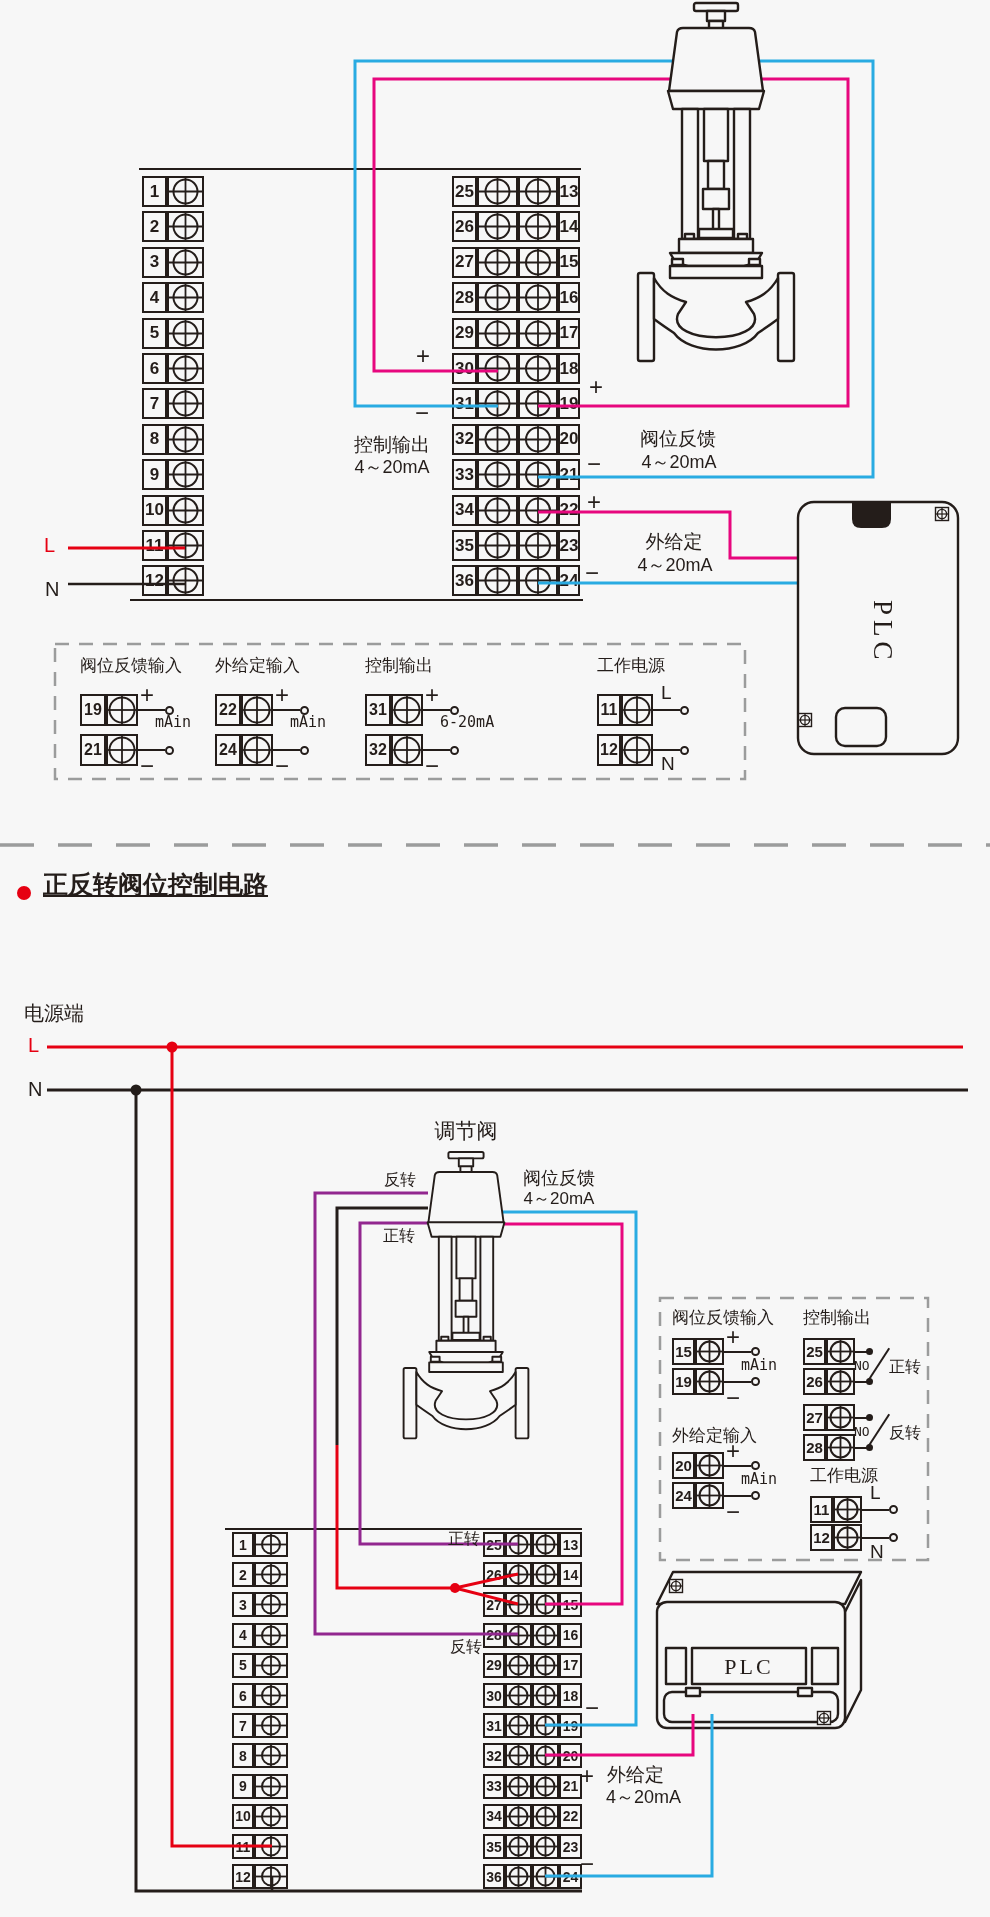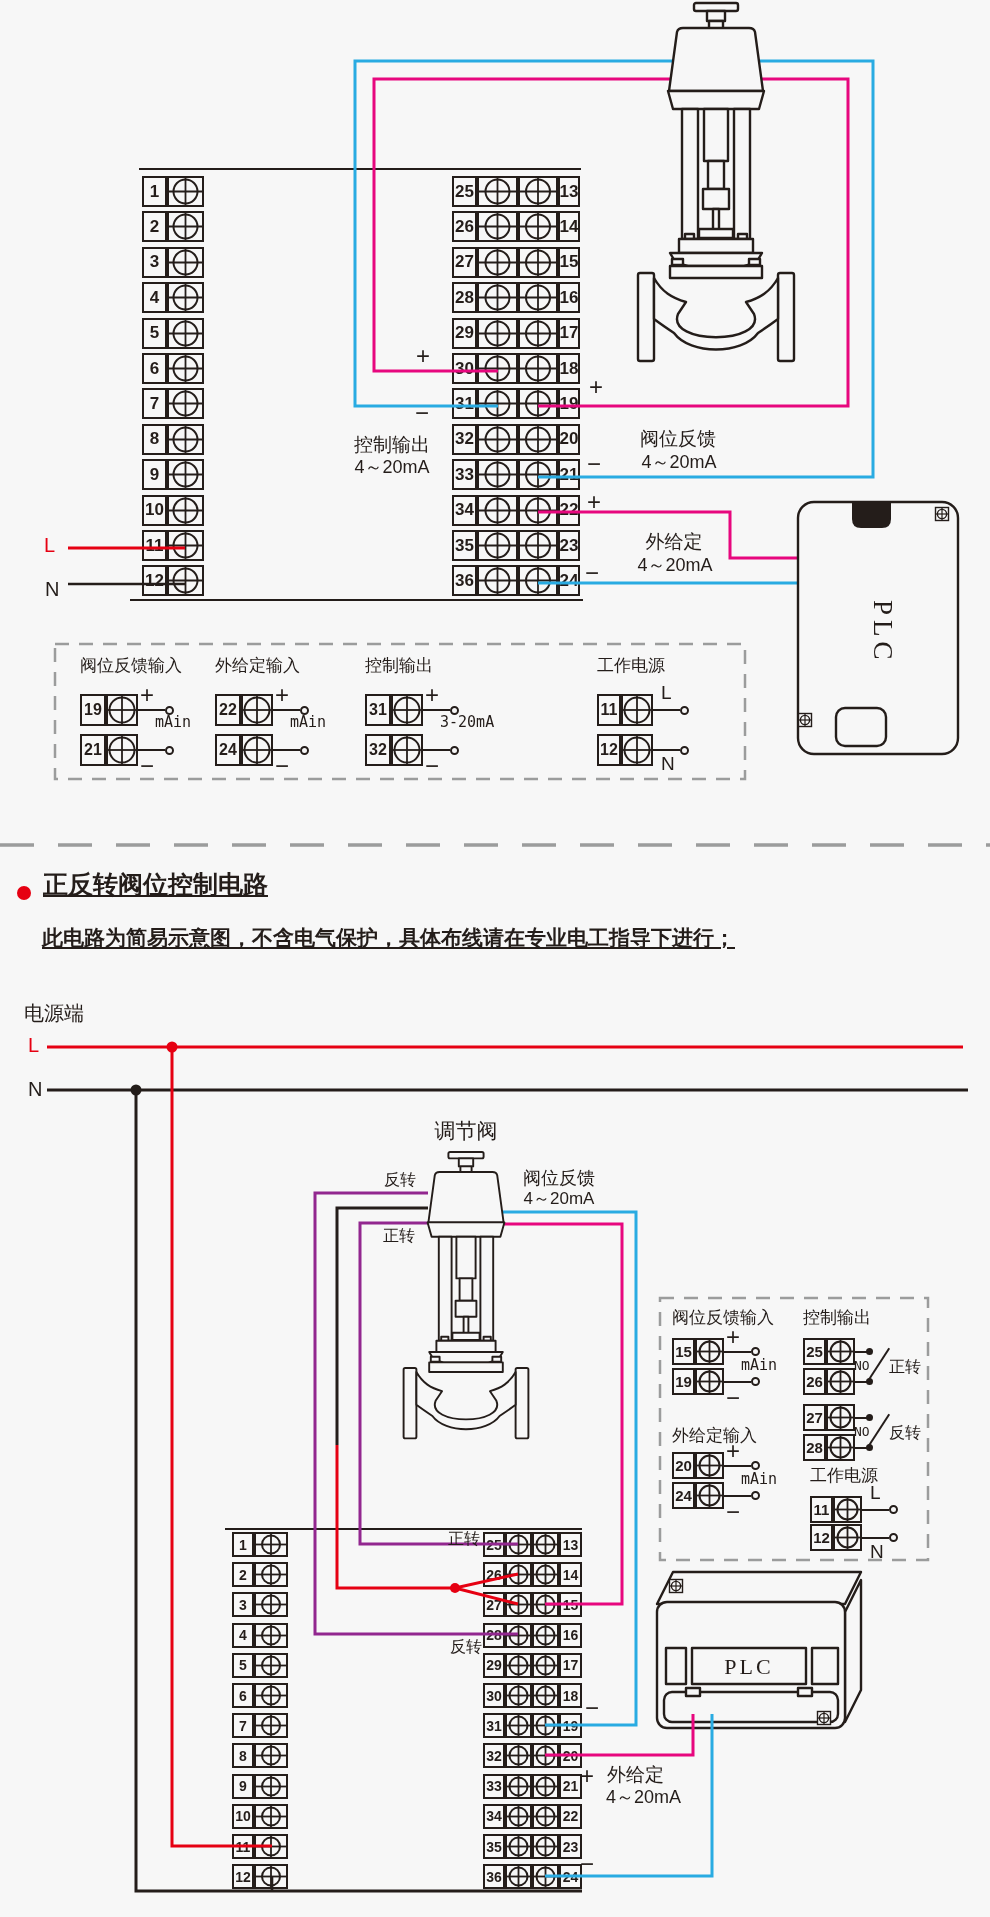--- a/index.html
+++ b/index.html
@@ -600,21 +600,21 @@
       <div class="num" style="left: 365px; top: 734px; width: 26px; height: 32px; font-size: 16px;">32</div>
       <svg class="screwcell" width="32" height="32" viewBox="0 0 32 32" style="left: 391px; top: 734px; position: absolute;">
         <rect x="1" y="1" width="30" height="30" fill="var(--bg)" stroke="var(--ink)" stroke-width="2"></rect>
         <circle cx="16" cy="16" r="12.5" fill="none" stroke="var(--ink)" stroke-width="2"></circle>
         <line x1="16" y1="2" x2="16" y2="30" stroke="var(--ink)" stroke-width="1.8"></line>
         <line x1="2" y1="16" x2="30" y2="16" stroke="var(--ink)" stroke-width="1.8"></line>
       </svg>
       <div class="hwire" style="left: 423px; top: 749px; width: 27px;"></div>
       <div class="circ" style="left: 450px; top: 745.5px;"></div>
       <div class="sign" style="left: 425px; top: 754px; font-size: 24px; color: var(--ink);">−</div>
-      <div class="lbl mono" style="left: 440px; top: 714px; font-size: 15px;">3-20mA</div>
+      <div class="lbl mono" style="left: 440px; top: 714px; font-size: 15px;">6-20mA</div>
       <div class="lbl" style="left: 597px; top: 656px; font-size: 17px;">工作电源</div>
       <div class="num" style="left: 597px; top: 694px; width: 24px; height: 32px; font-size: 16px;">11</div>
       <svg class="screwcell" width="32" height="32" viewBox="0 0 32 32" style="left: 621px; top: 694px; position: absolute;">
         <rect x="1" y="1" width="30" height="30" fill="var(--bg)" stroke="var(--ink)" stroke-width="2"></rect>
         <circle cx="16" cy="16" r="12.5" fill="none" stroke="var(--ink)" stroke-width="2"></circle>
         <line x1="16" y1="2" x2="16" y2="30" stroke="var(--ink)" stroke-width="1.8"></line>
         <line x1="2" y1="16" x2="30" y2="16" stroke="var(--ink)" stroke-width="1.8"></line>
       </svg>
       <div class="hwire" style="left: 653px; top: 709px; width: 27px;"></div>
       <div class="circ" style="left: 680px; top: 705.5px;"></div>
@@ -750,21 +750,20 @@
 
   <div class="sign" style="left:416px;top:344px;">+</div>
   <div class="sign" style="left:415px;top:401px;">−</div>
   <div class="sign" style="left:589px;top:375px;">+</div>
   <div class="sign" style="left:587px;top:452px;">−</div>
   <div class="sign" style="left:587px;top:490px;">+</div>
   <div class="sign" style="left:585px;top:561px;">−</div>
 
   <div class="bullet" style="left:17px;top:886px;"></div>
   <div class="lbl bold" style="left:43px;top:870px;font-size:25px;">正反转阀位控制电路</div>
-  <div class="lbl bold" style="left:42px;top:926px;font-size:21px;">此电路为简易示意图，不含电气保护，具体布线请在专业电工指导下进行；</div>
 
   <div class="lbl" style="left:24px;top:1002px;font-size:20px;">电源端</div>
   <div class="lbl red" style="left:28px;top:1034px;font-size:20px;">L</div>
   <div class="lbl" style="left:28px;top:1078px;font-size:20px;">N</div>
 
   <div class="lbl ctr" style="left:466px;top:1119px;font-size:21px;">调节阀</div>
   <div class="lbl" style="left:384px;top:1171px;font-size:16px;">反转</div>
   <div class="lbl" style="left:383px;top:1227px;font-size:16px;">正转</div>
   <div class="lbl ctr" style="left:559px;top:1168px;font-size:18px;">阀位反馈</div>
   <div class="lbl ctr" style="left:559px;top:1189px;font-size:17px;">4～20mA</div>

